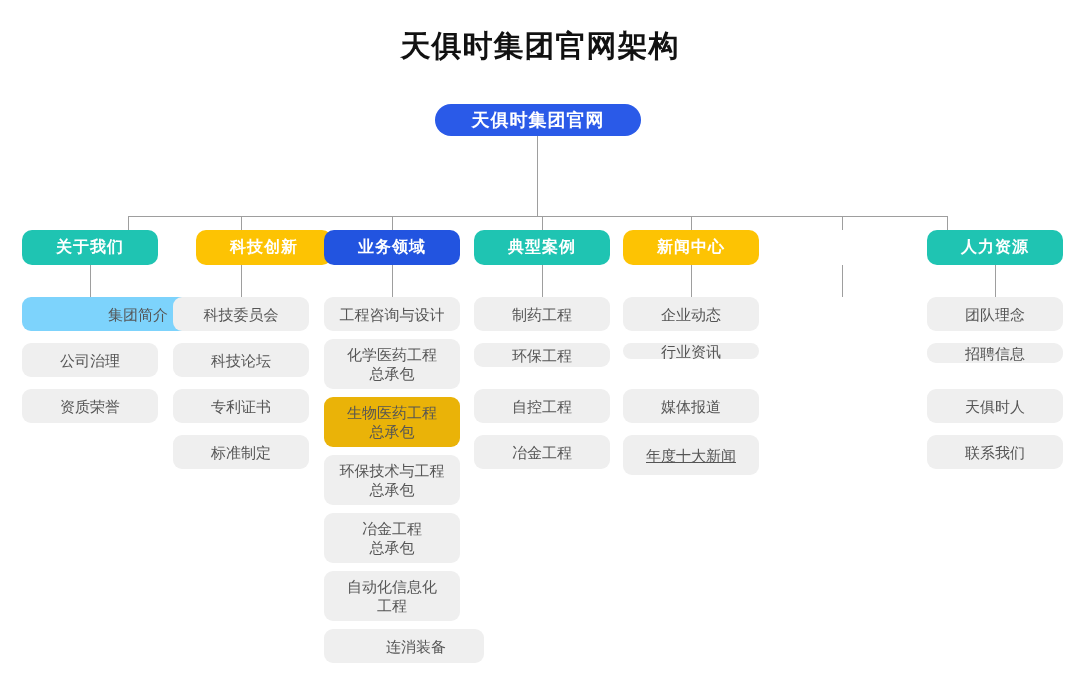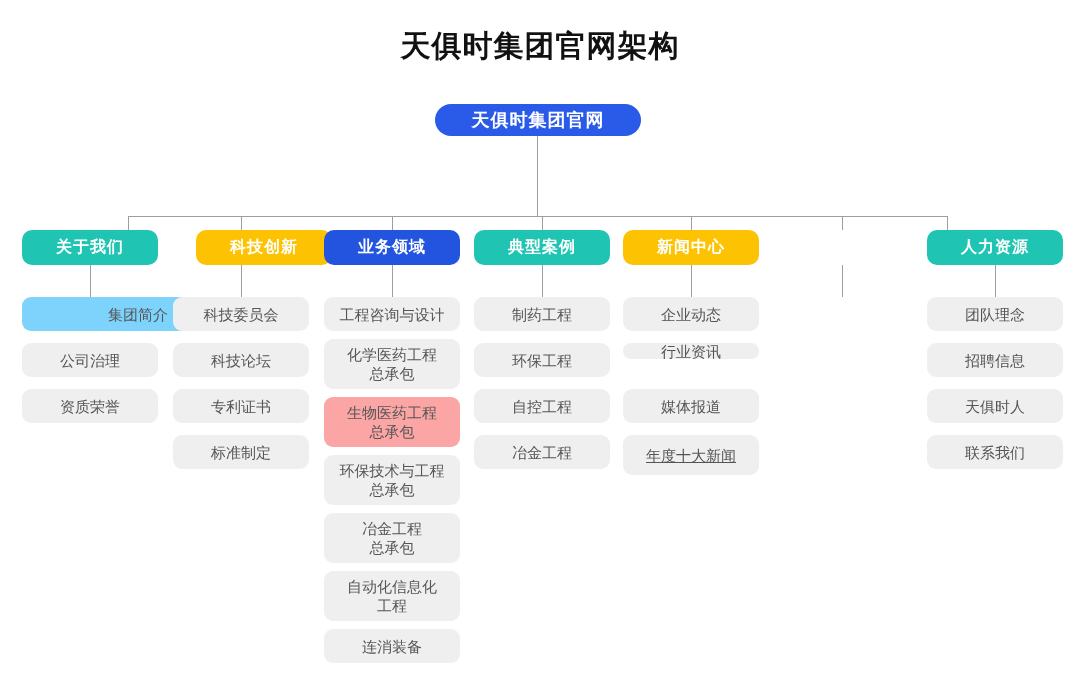--- a/index.html
+++ b/index.html
@@ -58,48 +58,48 @@
       <div class="item" style="top: 113px; height: 34px; background: rgb(239, 239, 239); color: rgb(85, 85, 85);">科技论坛</div>
       <div class="item" style="top: 159px; height: 34px; background: rgb(239, 239, 239); color: rgb(85, 85, 85);">专利证书</div>
       <div class="item" style="top: 205px; height: 34px; background: rgb(239, 239, 239); color: rgb(85, 85, 85);">标准制定</div>
     </div>
     <div class="line" style="left: 392px; top: 265px; width: 1px; height: 32px; background: rgb(158, 158, 158);"></div>
     <div class="col" style="left: 324px;">
       <div class="pill" style="background: rgb(34, 84, 224);">业务领域</div>
       <div class="item" style="top: 67px; height: 34px; background: rgb(239, 239, 239); color: rgb(85, 85, 85);">工程咨询与设计</div>
       <div class="item" style="top: 109px; height: 50px; background: rgb(239, 239, 239); color: rgb(85, 85, 85);">化学医药工程
 总承包</div>
-      <div class="item" style="top: 167px; height: 50px; background: #fca5a5; color: rgb(85, 85, 85);">生物医药工程
+      <div class="item" style="top: 167px; height: 50px; background: #eab308; color: rgb(85, 85, 85);">生物医药工程
 总承包</div>
       <div class="item" style="top: 225px; height: 50px; background: rgb(239, 239, 239); color: rgb(85, 85, 85);">环保技术与工程
 总承包</div>
       <div class="item" style="top: 283px; height: 50px; background: rgb(239, 239, 239); color: rgb(85, 85, 85);">冶金工程
 总承包</div>
       <div class="item" style="top: 341px; height: 50px; background: rgb(239, 239, 239); color: rgb(85, 85, 85);">自动化信息化
 工程</div>
-      <div class="item" style="top: 399px; height: 34px; background: rgb(239, 239, 239); color: rgb(85, 85, 85);">连消装备</div>
+      <div class="item" style="top: 399px; height: 34px; background: rgb(239, 239, 239); color: rgb(85, 85, 85); padding-left: 24px;">连消装备</div>
     </div>
     <div class="line" style="left: 542px; top: 265px; width: 1px; height: 32px; background: rgb(158, 158, 158);"></div>
     <div class="col" style="left: 474px;">
       <div class="pill" style="background: rgb(31, 196, 178);">典型案例</div>
       <div class="item" style="top: 67px; height: 34px; background: rgb(239, 239, 239); color: rgb(85, 85, 85);">制药工程</div>
-      <div class="item" style="top: 113px; height: 34px; background: rgb(239, 239, 239); color: rgb(85, 85, 85);">环保工程</div>
+      <div class="item" style="top: 113px; height: 24px; background: rgb(239, 239, 239); color: rgb(85, 85, 85);">环保工程</div>
       <div class="item" style="top: 159px; height: 34px; background: rgb(239, 239, 239); color: rgb(85, 85, 85);">自控工程</div>
       <div class="item" style="top: 205px; height: 34px; background: rgb(239, 239, 239); color: rgb(85, 85, 85);">冶金工程</div>
     </div>
     <div class="line" style="left: 691px; top: 265px; width: 1px; height: 32px; background: rgb(158, 158, 158);"></div>
     <div class="col" style="left: 623px;">
       <div class="pill" style="background: rgb(253, 195, 3);">新闻中心</div>
       <div class="item" style="top: 67px; height: 34px; background: rgb(239, 239, 239); color: rgb(85, 85, 85);">企业动态</div>
       <div class="item" style="top: 113px; height: 16px; background: rgb(239, 239, 239); color: rgb(85, 85, 85);">行业资讯</div>
       <div class="item" style="top: 159px; height: 34px; background: rgb(239, 239, 239); color: rgb(85, 85, 85);">媒体报道</div>
       <div class="item" style="top: 205px; height: 40px; background: rgb(239, 239, 239); color: rgb(85, 85, 85); text-decoration: underline;">年度十大新闻</div>
     </div>
     <div class="line" style="left: 842px; top: 265px; width: 1px; height: 32px; background: rgb(158, 158, 158);"></div>
     <div class="line" style="left: 995px; top: 265px; width: 1px; height: 32px; background: rgb(158, 158, 158);"></div>
     <div class="col" style="left: 927px;">
       <div class="pill" style="background: rgb(31, 196, 178);">人力资源</div>
       <div class="item" style="top: 67px; height: 34px; background: rgb(239, 239, 239); color: rgb(85, 85, 85);">团队理念</div>
-      <div class="item" style="top: 113px; height: 34px; background: rgb(239, 239, 239); color: rgb(85, 85, 85);">招聘信息</div>
+      <div class="item" style="top: 113px; height: 20px; background: rgb(239, 239, 239); color: rgb(85, 85, 85);">招聘信息</div>
       <div class="item" style="top: 159px; height: 34px; background: rgb(239, 239, 239); color: rgb(85, 85, 85);">天俱时人</div>
       <div class="item" style="top: 205px; height: 34px; background: rgb(239, 239, 239); color: rgb(85, 85, 85);">联系我们</div>
     </div>
   </div>
 
 </body></html>

